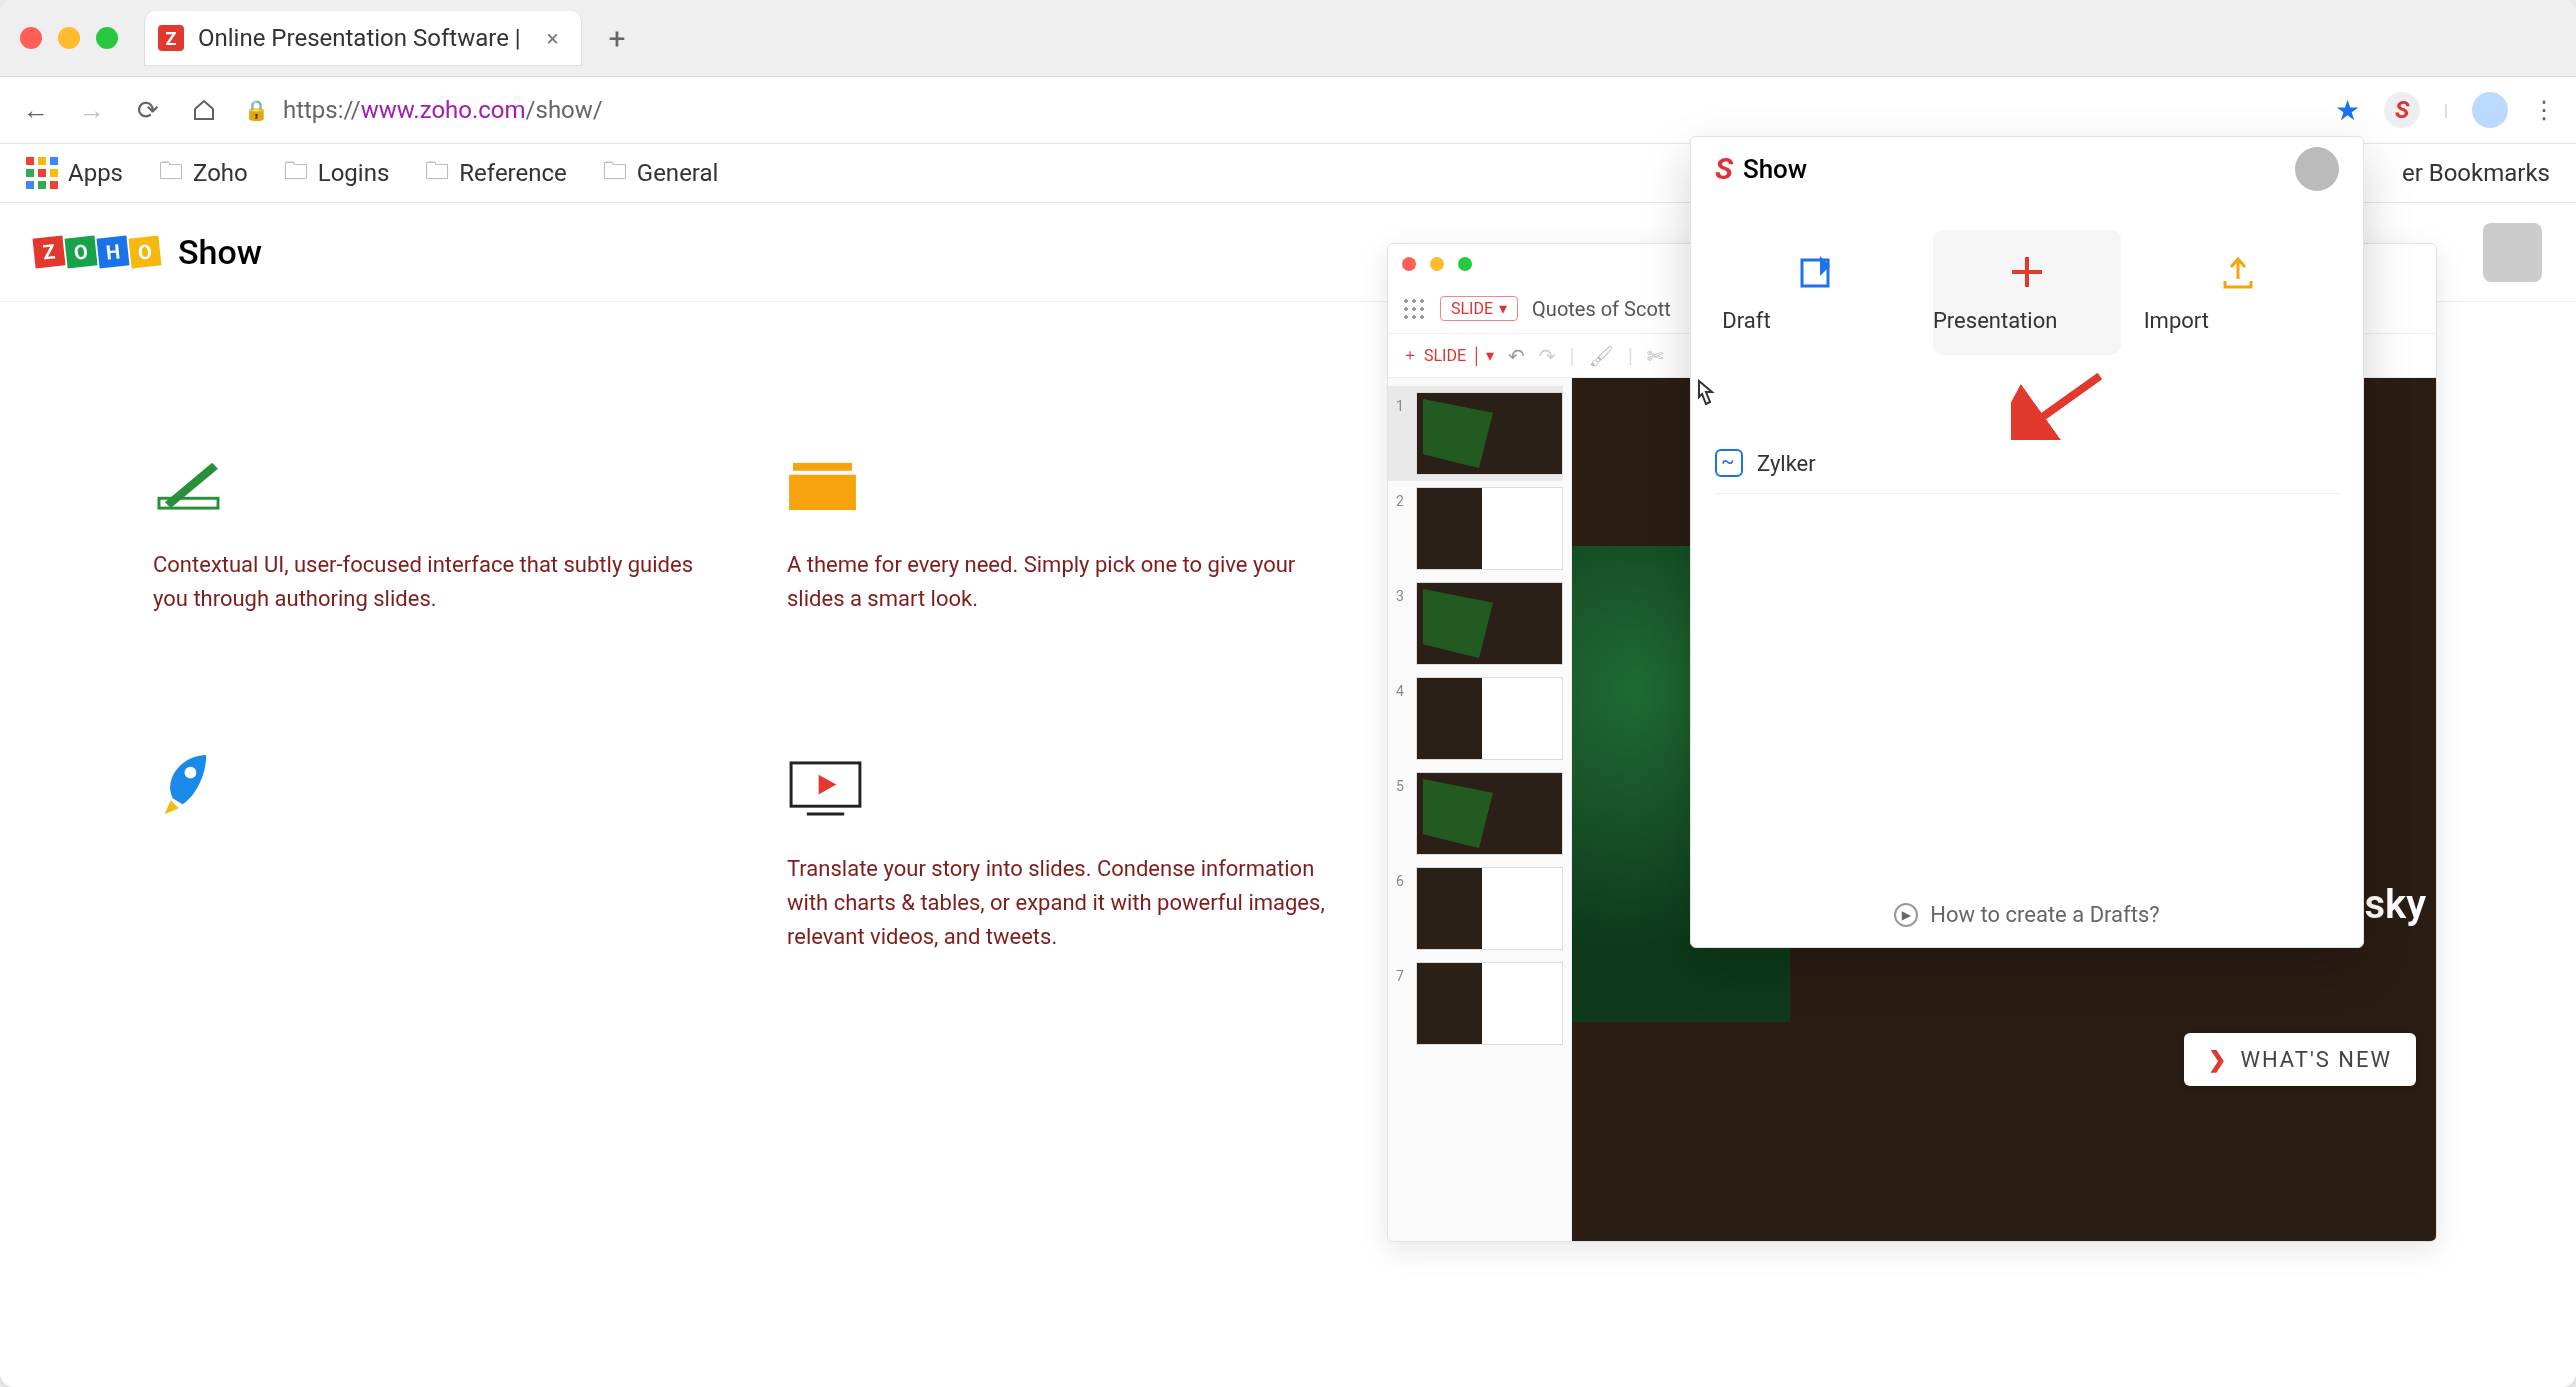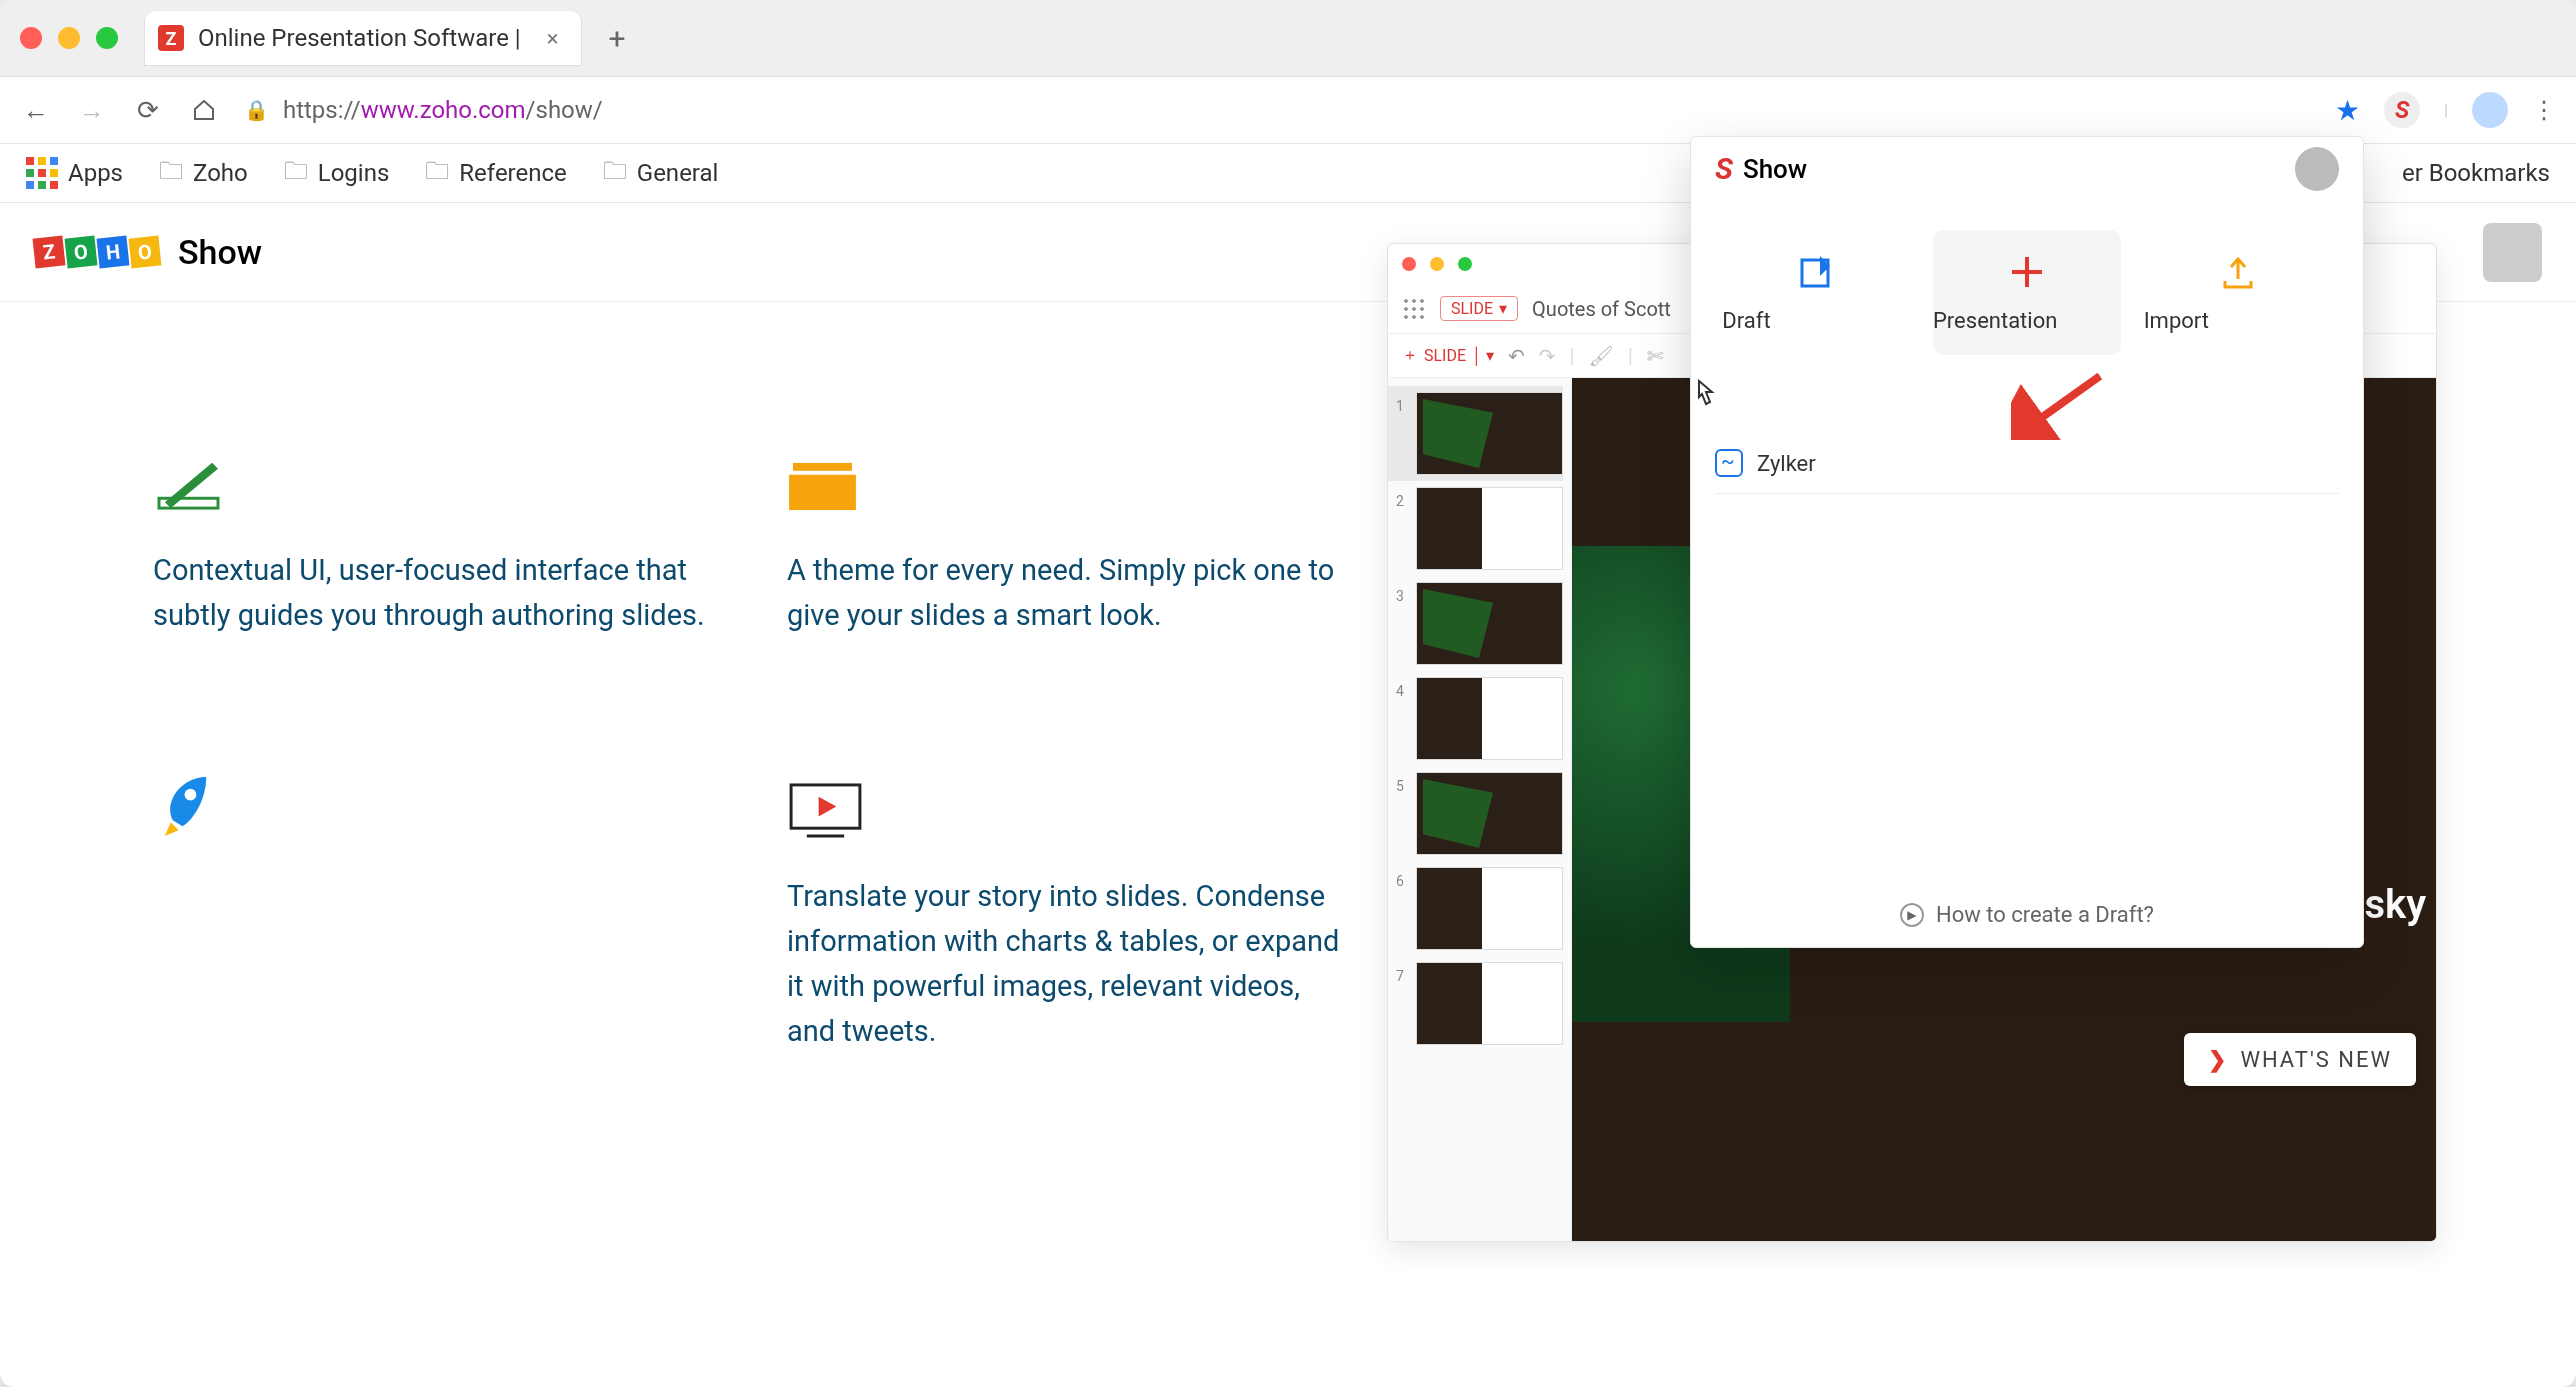--- a/index.html
+++ b/index.html
@@ -39,21 +39,21 @@
 .zohologo { font-size:0; display:flex; gap:2px;}
 .zohologo i{font-style:normal; width:30px; height:30px; display:inline-flex; align-items:center; justify-content:center; color:#fff; font-weight:700; font-size:20px; transform:rotate(-6deg);}
 .zohologo i:nth-child(1){background:#e2392f;} .zohologo i:nth-child(2){background:#17a34a;}
 .zohologo i:nth-child(3){background:#1a73e8;} .zohologo i:nth-child(4){background:#f6b70e;}
 .showtxt { font-size:34px; font-weight:500;}
 .zohobar .nav { margin-left:auto; display:flex; gap:59px; font-size:28px; color:#111;}
 .zohobar .bigavatar { width:59px; height:59px; border-radius:8px; background:#ccc;}
 .cols { display:flex; padding:149px 0 0 153px; gap:79px;}
 .col { width:555px; display:flex; flex-direction:column; gap:139px;}
 .feat .ic { height:63px; display:flex; align-items:flex-end;}
-.feat p { font-size:29px; color:#0c4a6e; line-height:1.55; margin-top:34px;}
+.feat p { font-size:22px; color:#7f1d1d; line-height:1.55; margin-top:34px;}
 
 .editor { position:absolute; top:40px; left:1387px; width:1050px; height:999px; background:#fff; border:1px solid #e2e2e2; border-radius:6px; box-shadow:0 8px 30px rgba(0,0,0,.1); overflow:hidden;}
 .editor .etitle { height:40px; display:flex; align-items:center; gap:14px; padding:0 14px;}
 .etitle .dot{width:14px;height:14px;}
 .etool { height:50px; display:flex; align-items:center; gap:14px; padding:0 14px; font-size:20px; color:#555; border-bottom:1px solid #eee;}
 .etool .grid9 { width:24px;height:24px; background:radial-gradient(#999 2px,transparent 2px) 0 0/8px 8px;}
 .etool .file { border:1px solid #e88; color:#d33; padding:2px 10px; border-radius:4px; font-size:16px; display:flex; gap:6px; align-items:center;}
 .etool .plusslide{ color:#d33; font-size:16px; display:flex; gap:6px; align-items:center;}
 .ebody { display:flex; height:calc(100% - 40px - 50px - 40px);}
 .thumbs { width:184px; background:#fafafa; border-right:1px solid #eee; padding:8px 8px 8px 0;}
@@ -341,21 +341,21 @@
         <svg width="26" height="30" viewBox="0 0 26 30" fill="none" stroke="#333" stroke-width="2">
             <path d="M8 2 v16 l3 -3 4 10 4 -2 -4 -10 h6 z" fill="#fff"></path>
           </svg>
       </div>
       <div class="draftrow">
         <span class="dic"></span>
         <span>Zylker</span>
       </div>
       <div class="howto">
         <span class="play">▶</span>
-        <span>How to create a Draft?</span>
+        <span>How to create a Drafts?</span>
       </div>
     </div>
 
     <div class="arrow">
       <svg viewBox="0 0 100 70">
           <defs>
             <marker id="ah" markerWidth="10" markerHeight="10" refX="2" refY="5" orient="auto">
               <path d="M0 0 L10 5 L0 10 z" fill="#e2392f"></path>
             </marker>
           </defs>

